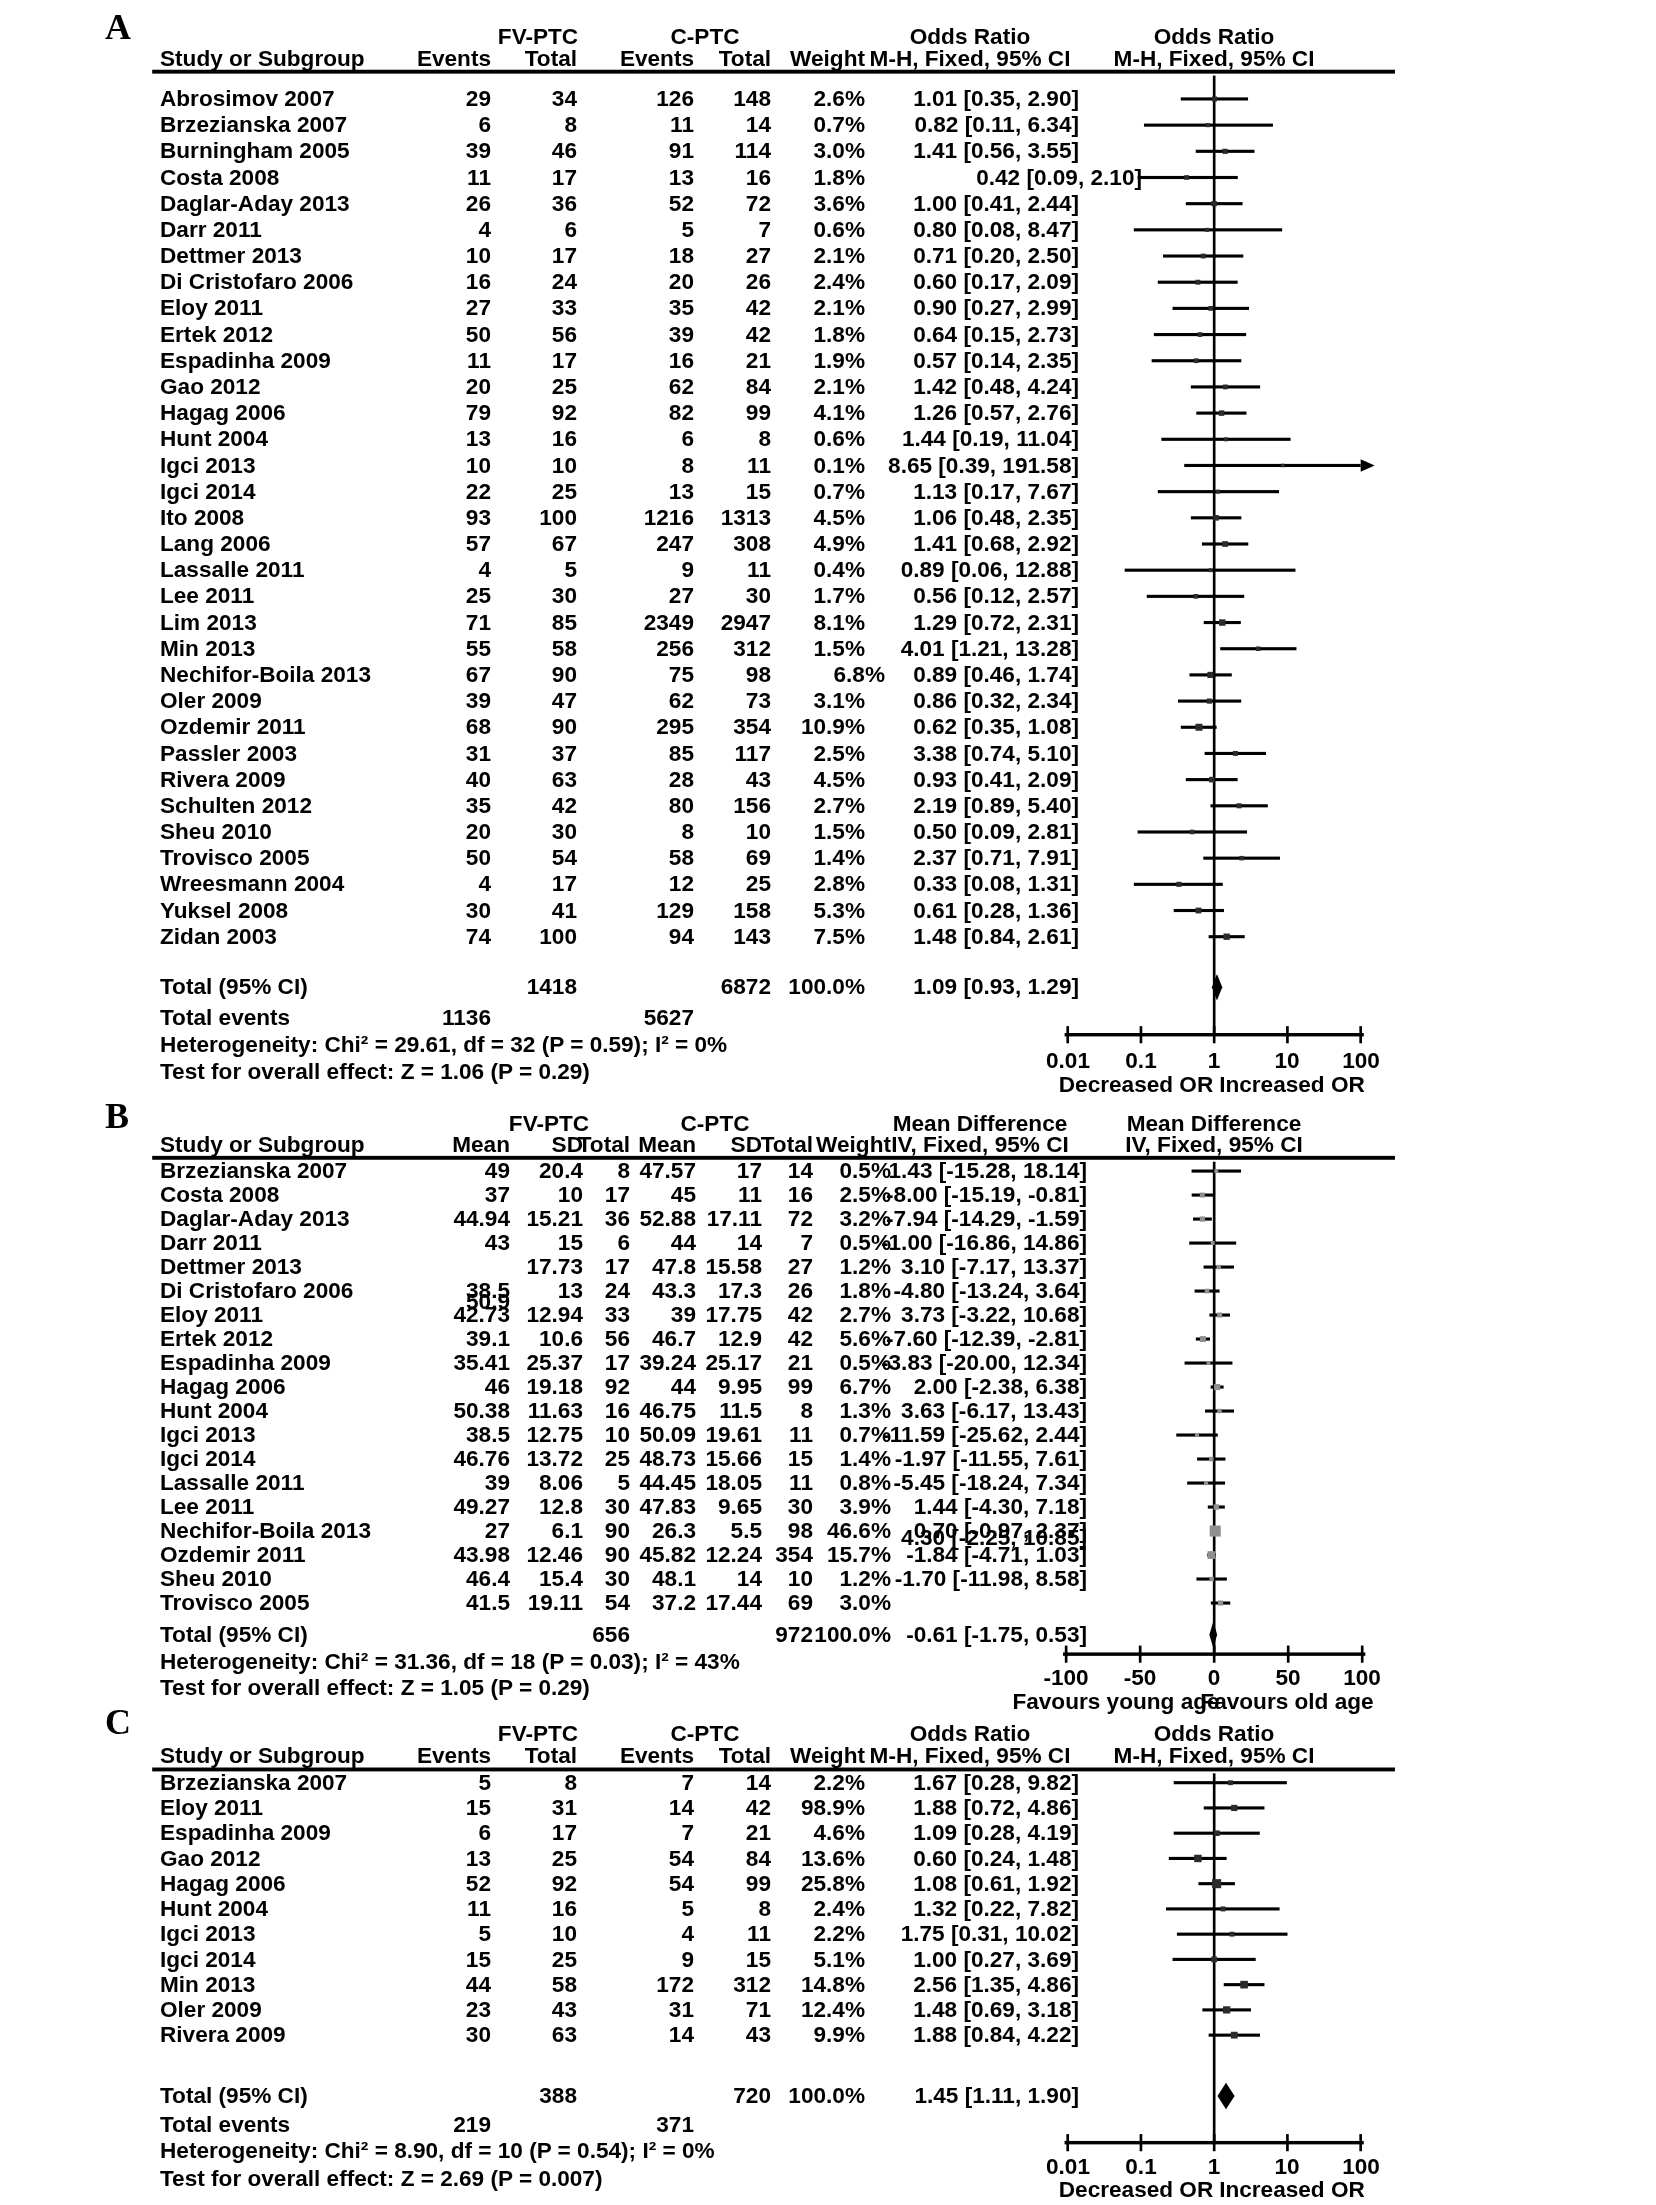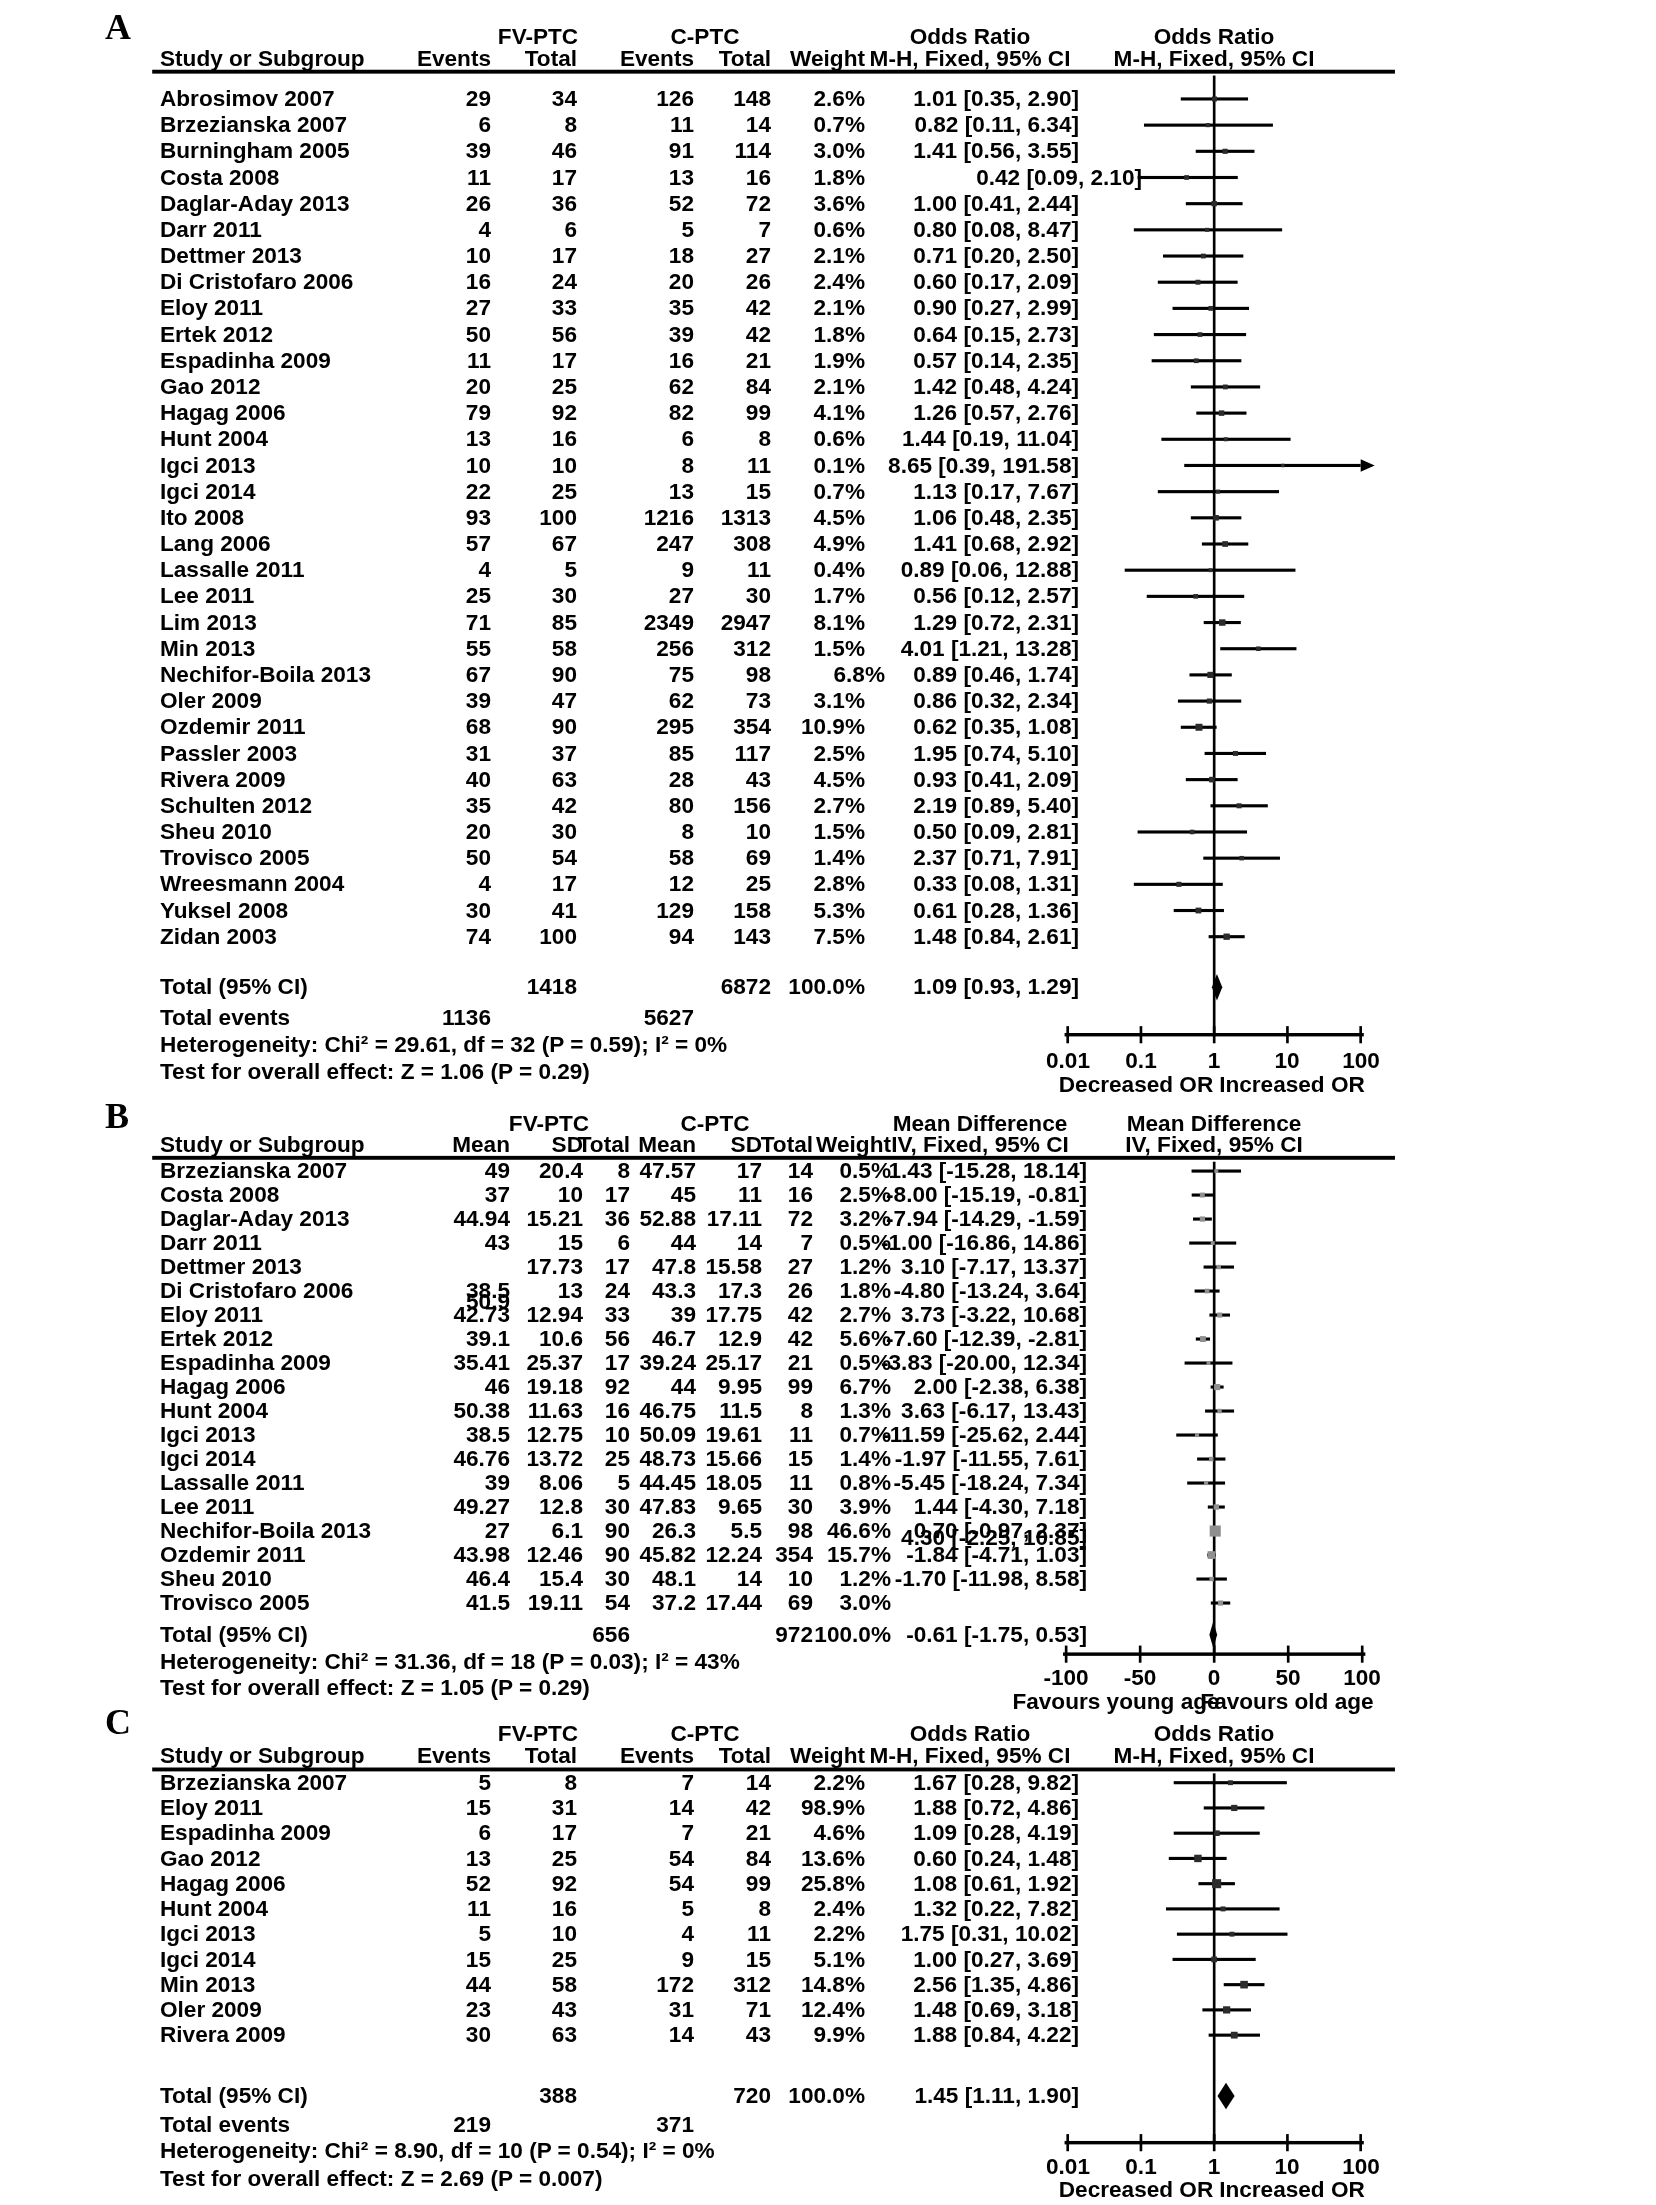--- a/index.html
+++ b/index.html
@@ -359,21 +359,21 @@
     <div class="tx anc-r" style="left: 694px; top: 727px;">295</div>
     <div class="tx anc-r" style="left: 771px; top: 727px;">354</div>
     <div class="tx anc-r" style="left: 865px; top: 727px;">10.9%</div>
     <div class="tx anc-r" style="left: 1079px; top: 727px;">0.62 [0.35, 1.08]</div>
     <div class="tx" style="left: 160px; top: 754px;">Passler 2003</div>
     <div class="tx anc-r" style="left: 491px; top: 754px;">31</div>
     <div class="tx anc-r" style="left: 577px; top: 754px;">37</div>
     <div class="tx anc-r" style="left: 694px; top: 754px;">85</div>
     <div class="tx anc-r" style="left: 771px; top: 754px;">117</div>
     <div class="tx anc-r" style="left: 865px; top: 754px;">2.5%</div>
-    <div class="tx anc-r" style="left: 1079px; top: 754px;">1.95 [0.74, 5.10]</div>
+    <div class="tx anc-r" style="left: 1079px; top: 754px;">3.38 [0.74, 5.10]</div>
     <div class="tx" style="left: 160px; top: 780px;">Rivera 2009</div>
     <div class="tx anc-r" style="left: 491px; top: 780px;">40</div>
     <div class="tx anc-r" style="left: 577px; top: 780px;">63</div>
     <div class="tx anc-r" style="left: 694px; top: 780px;">28</div>
     <div class="tx anc-r" style="left: 771px; top: 780px;">43</div>
     <div class="tx anc-r" style="left: 865px; top: 780px;">4.5%</div>
     <div class="tx anc-r" style="left: 1079px; top: 780px;">0.93 [0.41, 2.09]</div>
     <div class="tx" style="left: 160px; top: 806px;">Schulten 2012</div>
     <div class="tx anc-r" style="left: 491px; top: 806px;">35</div>
     <div class="tx anc-r" style="left: 577px; top: 806px;">42</div>

